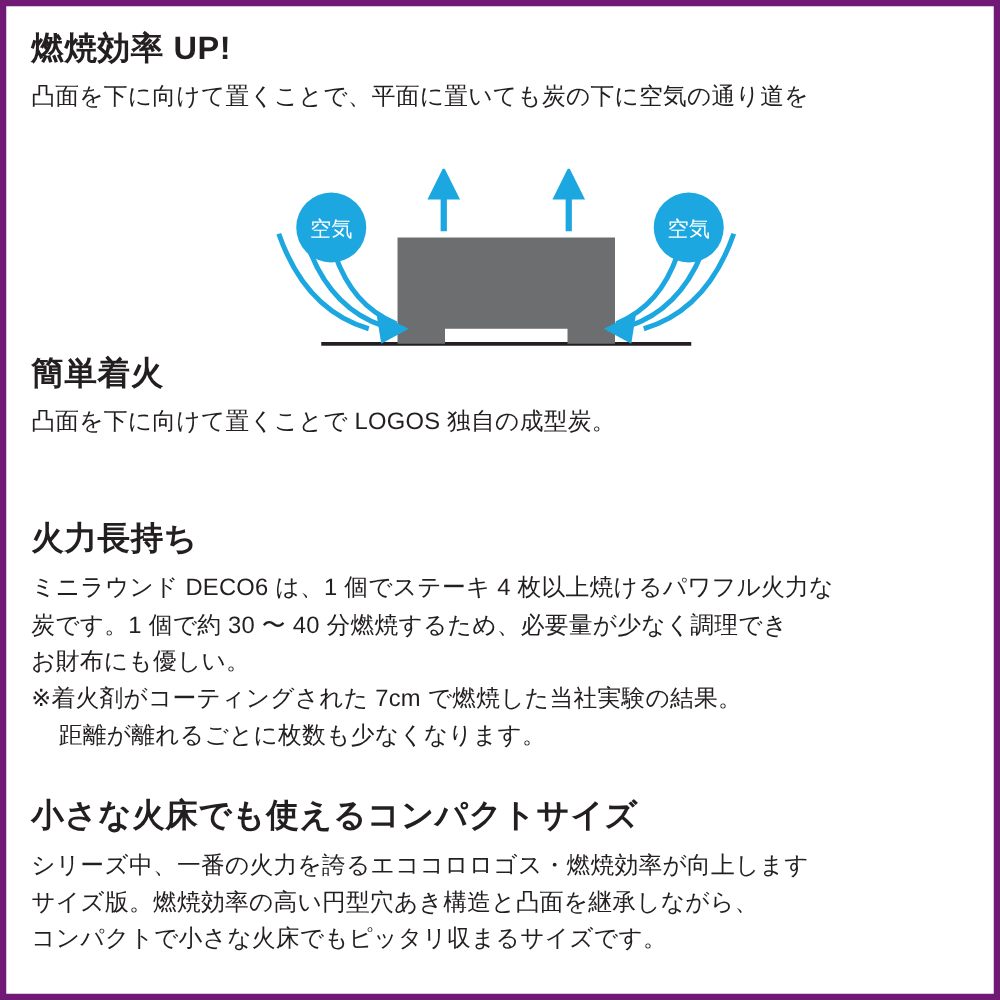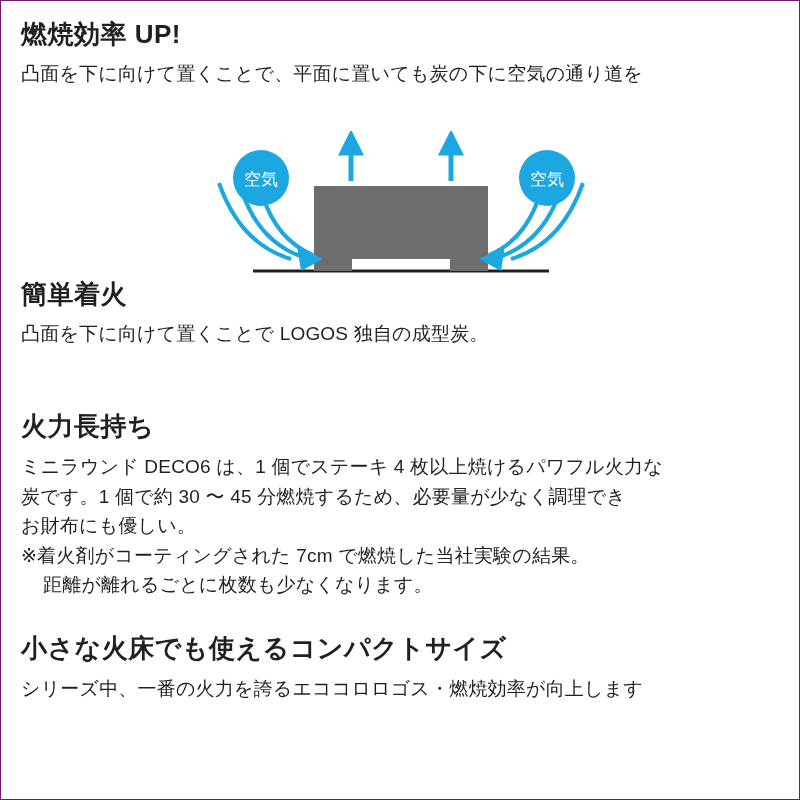--- a/index.html
+++ b/index.html
@@ -12,21 +12,21 @@
     background: #ffffff;
     font-family: "Liberation Sans", "DejaVu Sans", sans-serif;
     color: #231f20;
     overflow: hidden;
   }
   .page {
     position: relative;
     width: 800px;
     height: 800px;
     box-sizing: border-box;
-    border: 1px solid #701a75;
+    border: 5px solid #701a75;
     background: #ffffff;
   }
   .section {
     padding: 0 20px;
   }
   h2.heading {
     font-size: 26px;
     font-weight: bold;
     letter-spacing: 0.5px;
     margin: 0;
@@ -121,28 +121,29 @@
     <h2 class="heading">簡単着火</h2>
     <p class="body-text">
       <span>凸面を下に向けて置くことで LOGOS 独自の成型炭。</span><br>
     </p>
   </div>
 
   <div class="block-3 section">
     <h2 class="heading">火力長持ち</h2>
     <p class="body-text">
       <span>ミニラウンド DECO6 は、1 個でステーキ 4 枚以上焼けるパワフル火力な</span><br>
-      <span>炭です。1 個で約 30 〜 45 分燃焼するため、必要量が少なく調理でき</span><br>
+      <span>炭です。1 個で約 30 〜 40 分燃焼するため、必要量が少なく調理でき</span><br>
       <span>お財布にも優しい。</span><br>
       <span>※着火剤がコーティングされた 7cm で燃焼した当社実験の結果。</span><br>
       <span class="indent">距離が離れるごとに枚数も少なくなります。</span>
     </p>
   </div>
 
   <div class="block-4 section">
     <h2 class="heading">小さな火床でも使えるコンパクトサイズ</h2>
     <p class="body-text">
       <span>シリーズ中、一番の火力を誇るエココロロゴス・燃焼効率が向上します</span><br>
-      <br>
+      <span>サイズ版。燃焼効率の高い円型穴あき構造と凸面を継承しながら、</span><br>
+      <span>コンパクトで小さな火床でもピッタリ収まるサイズです。</span>
     </p>
   </div>
 
 </div>
 
 </body></html>

